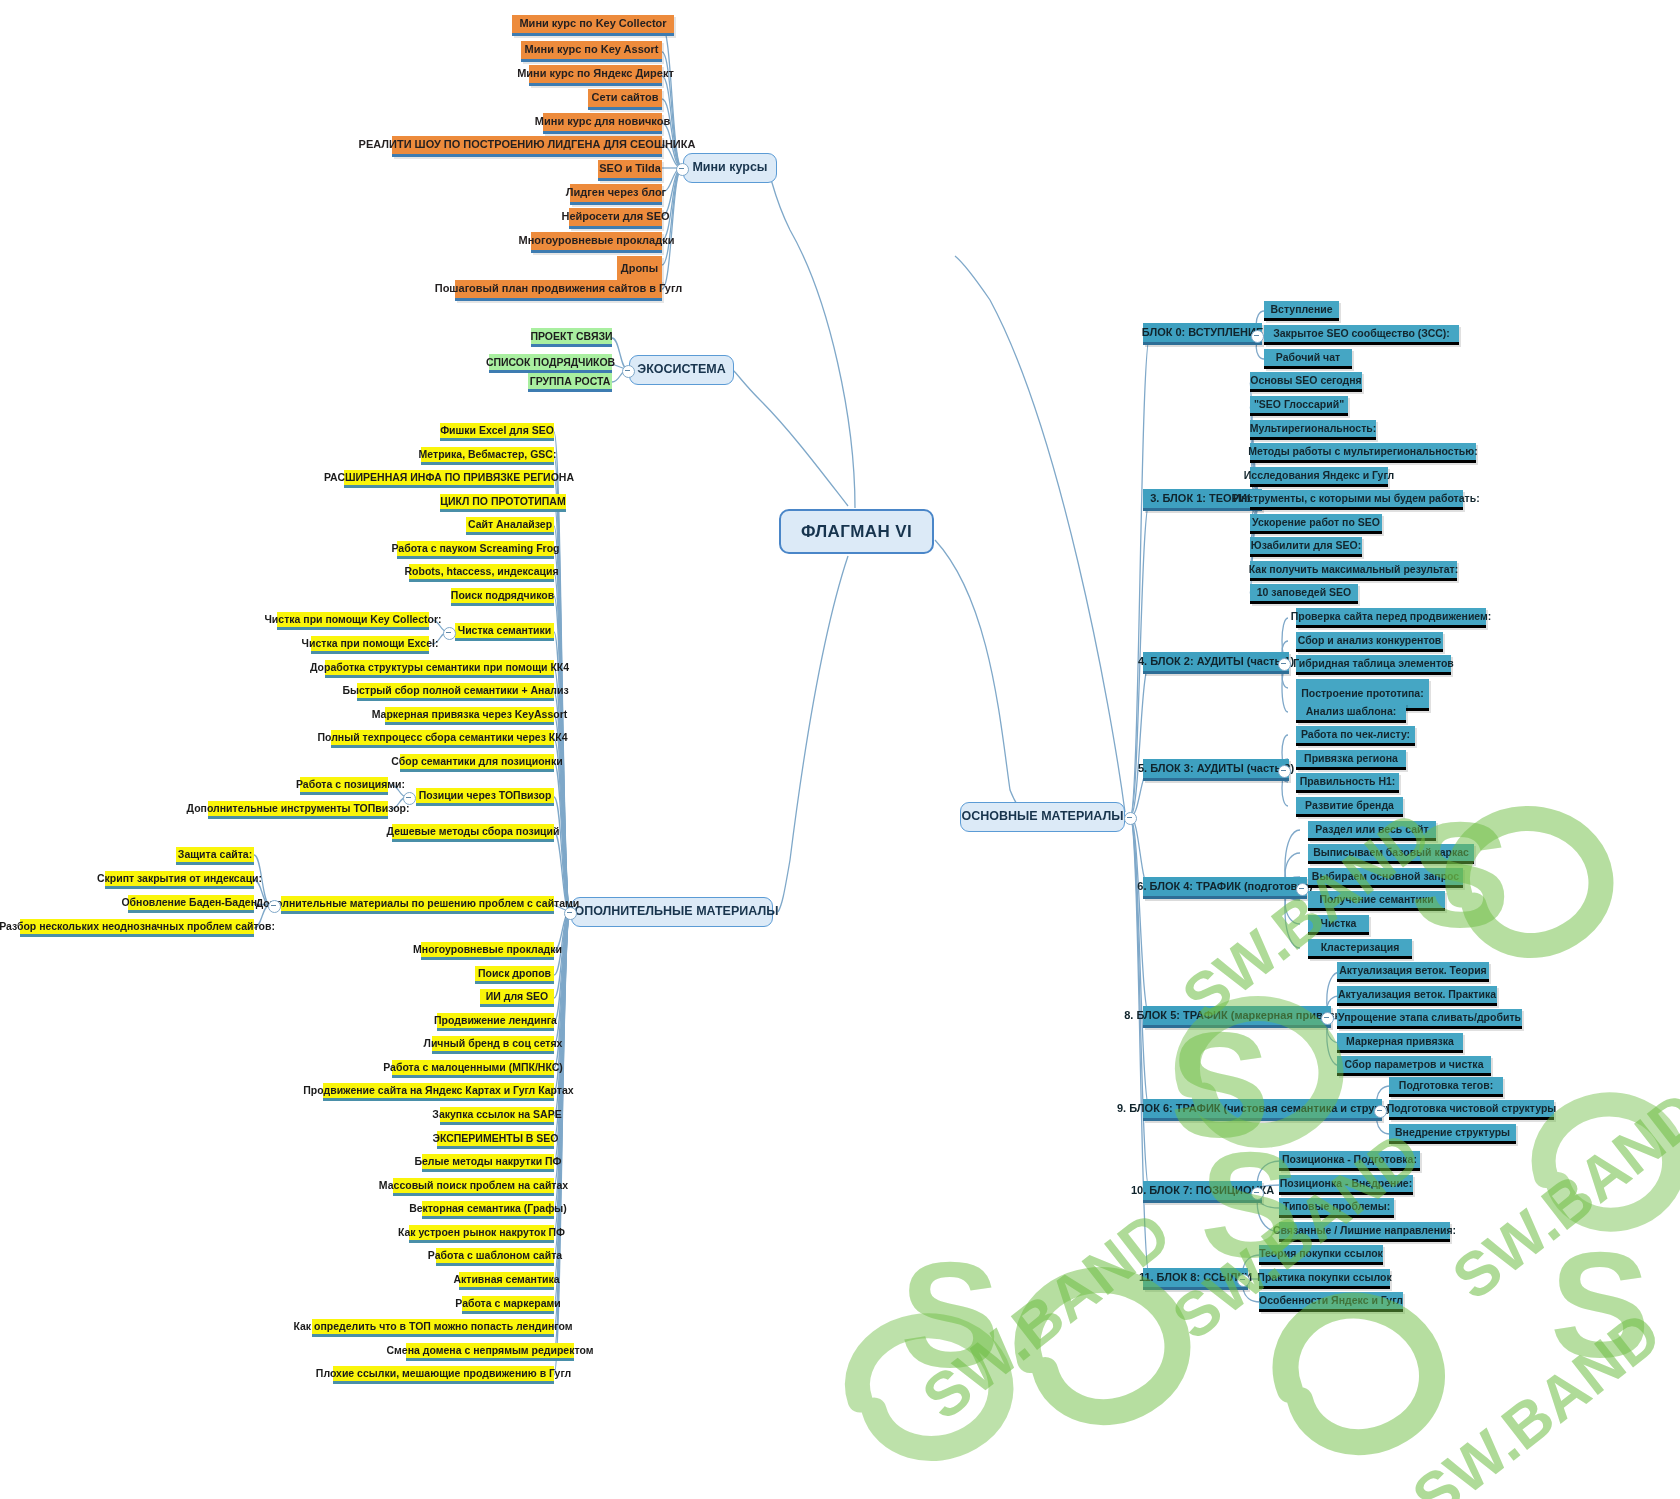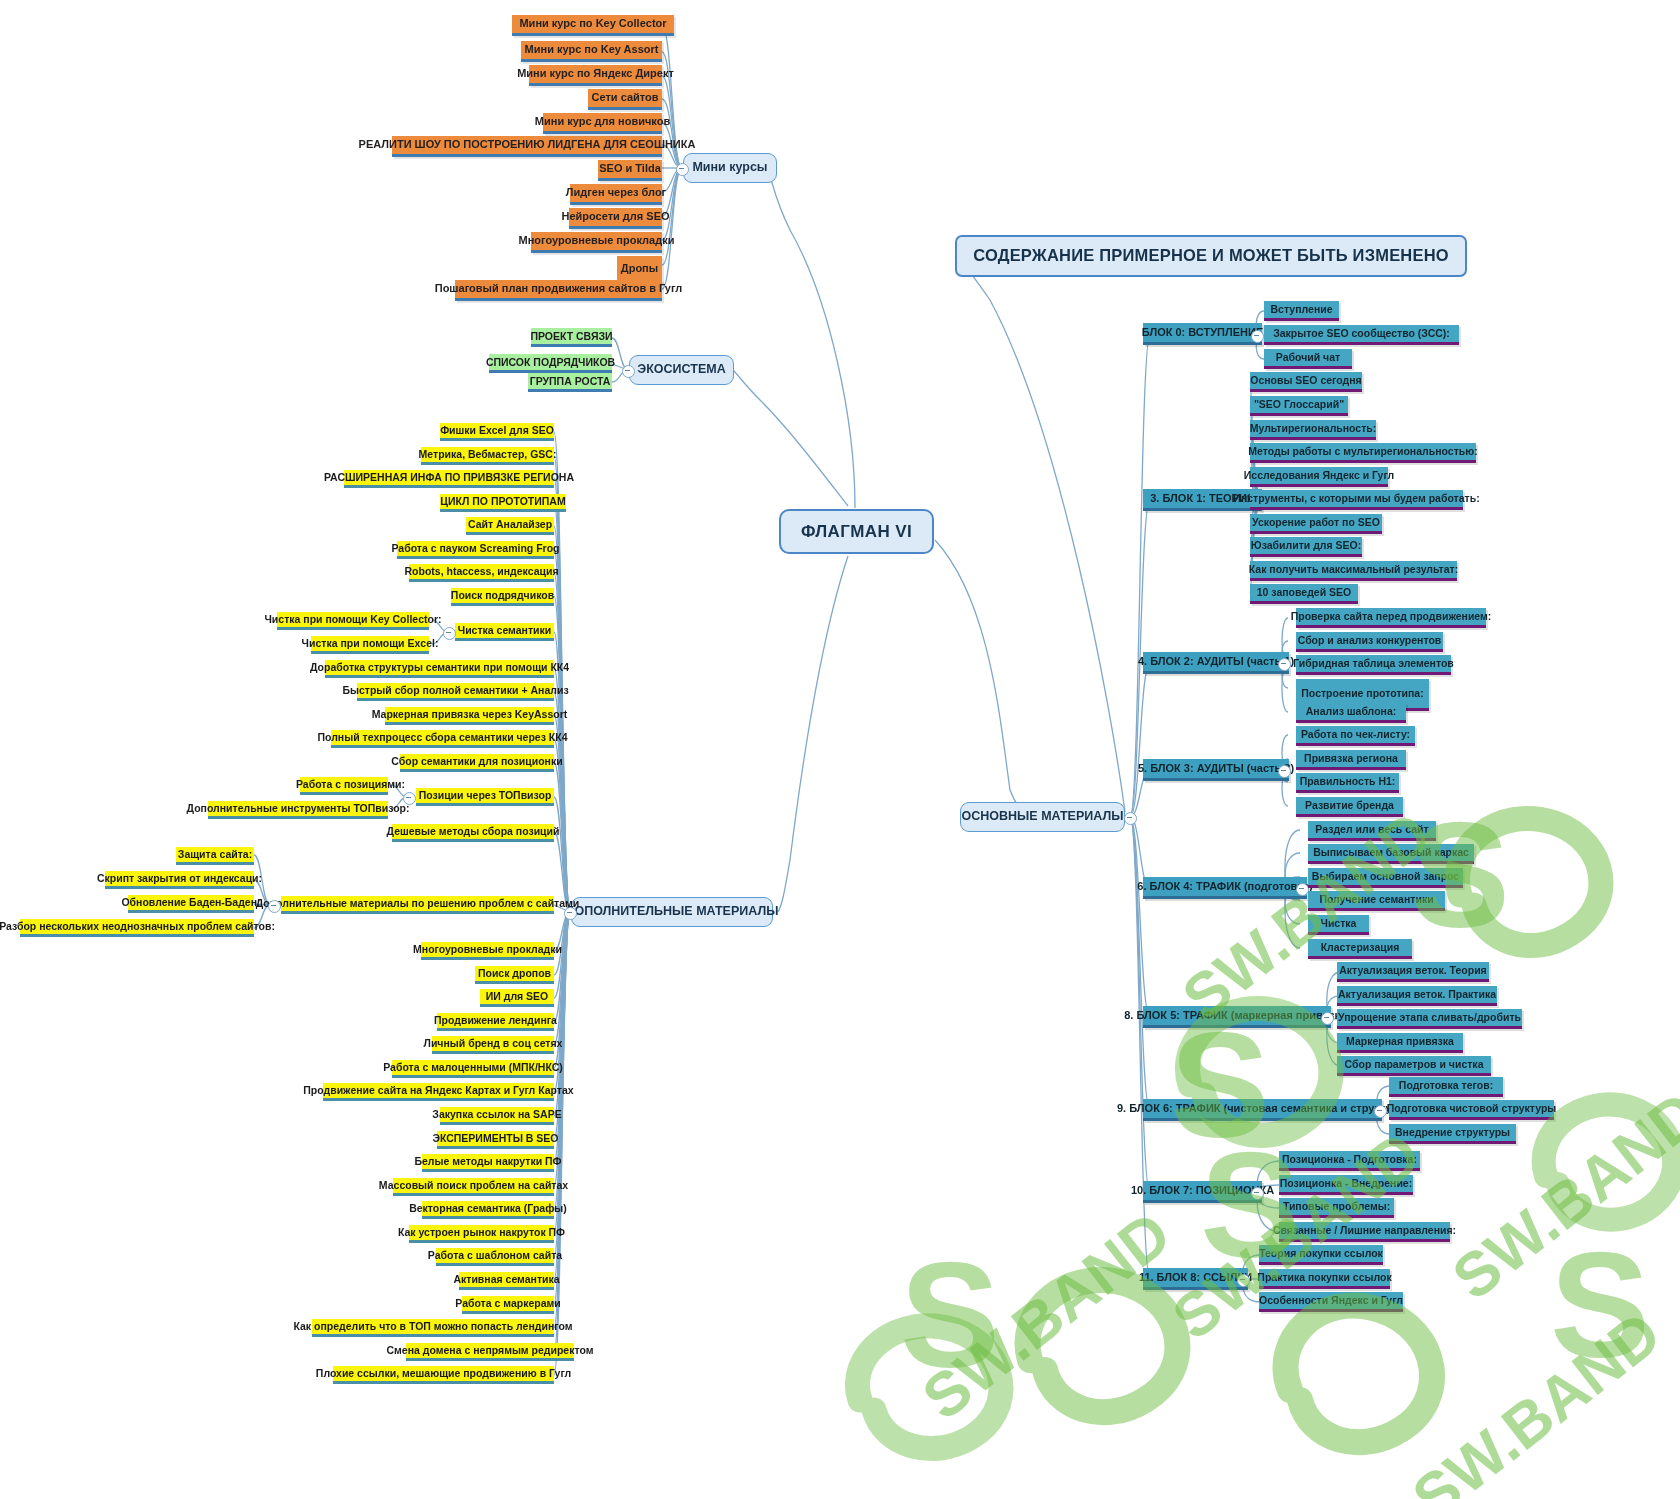--- a/index.html
+++ b/index.html
@@ -38,21 +38,21 @@
   
   .n-yellow{
     background:#FAF50A;
     border-bottom:3px solid #4A8FA8;
     padding:2px 7px;
     font-size:10.5px;font-weight:600;color:#1a1a1a;
   }
   
   .n-teal{
     background:#45A6C4;
-    border-bottom:3px solid #701a75;
+    border-bottom:3px solid #000000;
     padding:3px 8px;
     font-size:10.5px;font-weight:600;color:#13262e;
     box-shadow:2px 2px 0 rgba(0,0,0,.12);
   }
   
   .n-block{
     background:#3EA0C0;
     border-bottom:3px solid #2E6E96;
     padding:4px 10px;
     font-size:11px;font-weight:700;color:#10242c;
@@ -240,21 +240,20 @@
       <path d="M 1262 1192 C 1254 1192 1254 1232 1280 1232"></path>
 
       <path d="M 1248 1279 C 1240 1279 1240 1255 1260 1255"></path>
       <path d="M 1248 1279 L 1260 1279"></path>
       <path d="M 1248 1279 C 1240 1279 1240 1302 1260 1302"></path>
     </g>
   </svg>
 
   <div class="node n-root" style="left:779px;top:509px;width:155px;height:45px;">ФЛАГМАН VI</div>
 
-  <div class="node n-banner" style="left:955px;top:235px;width:512px;height:42px;">СОДЕРЖАНИЕ ПРИМЕРНОЕ И МОЖЕТ БЫТЬ ИЗМЕНЕНО</div>
 
   <div class="node n-cat" style="left:683px;top:153px;width:94px;height:30px;">Мини курсы</div>
   <div class="toggle" style="left:676px;top:163px;"></div>
 
   <div class="node n-cat" style="left:629px;top:355px;width:105px;height:30px;">ЭКОСИСТЕМА</div>
   <div class="toggle" style="left:622px;top:365px;"></div>
 
   <div class="node n-cat" style="left:571px;top:897px;width:202px;height:30px;">ДОПОЛНИТЕЛЬНЫЕ МАТЕРИАЛЫ</div>
   <div class="toggle" style="left:564px;top:907px;"></div>
 

